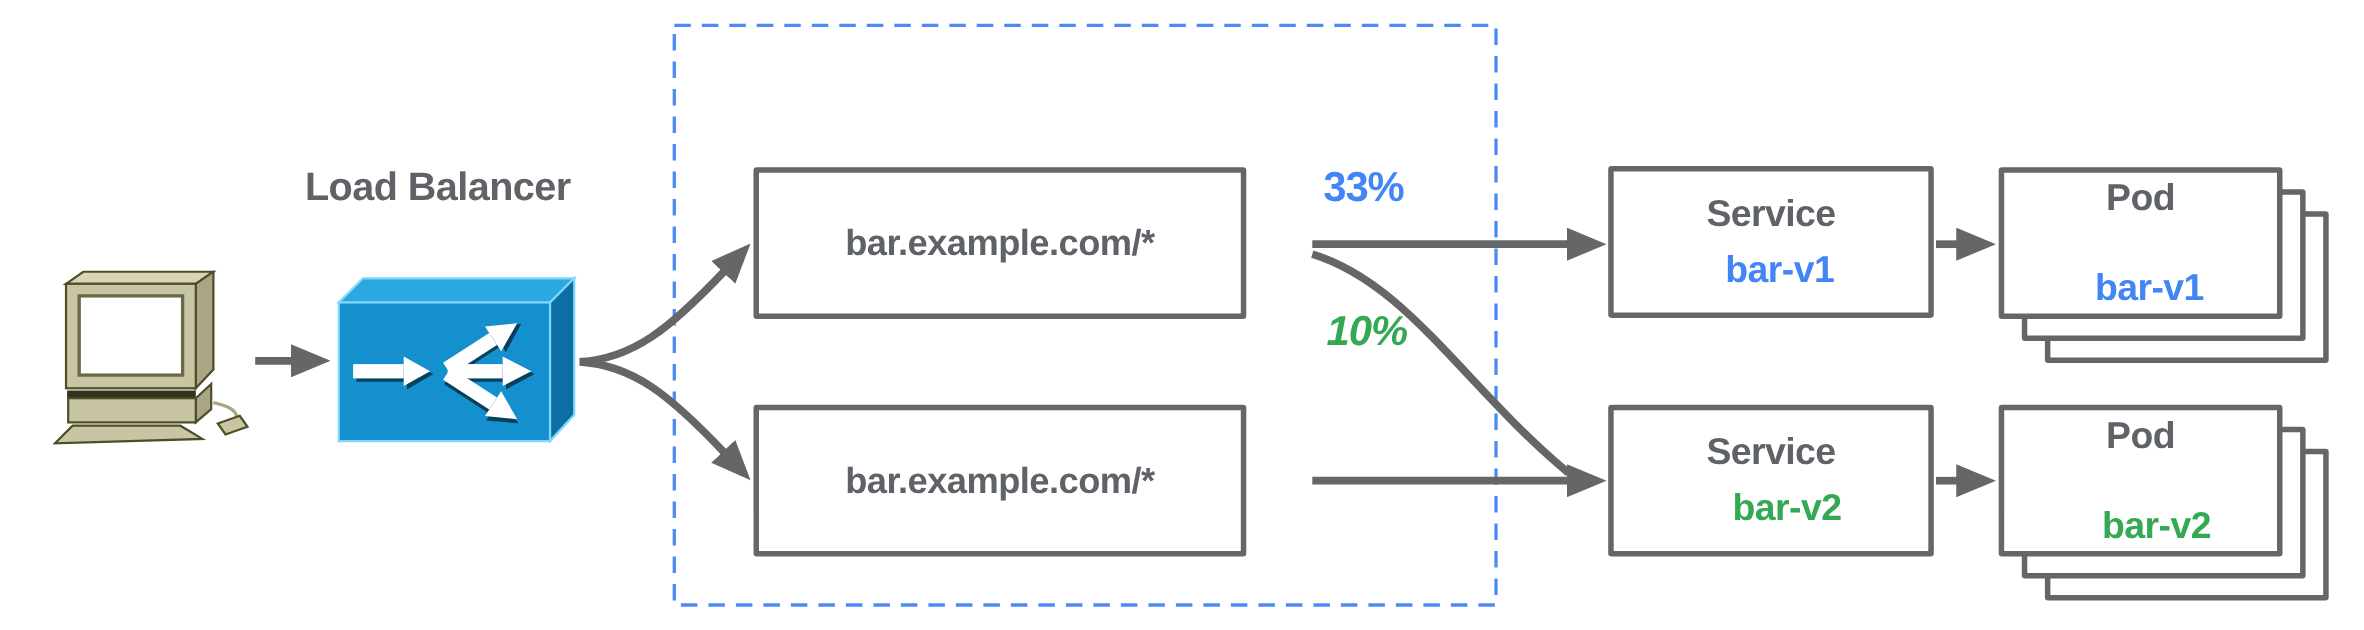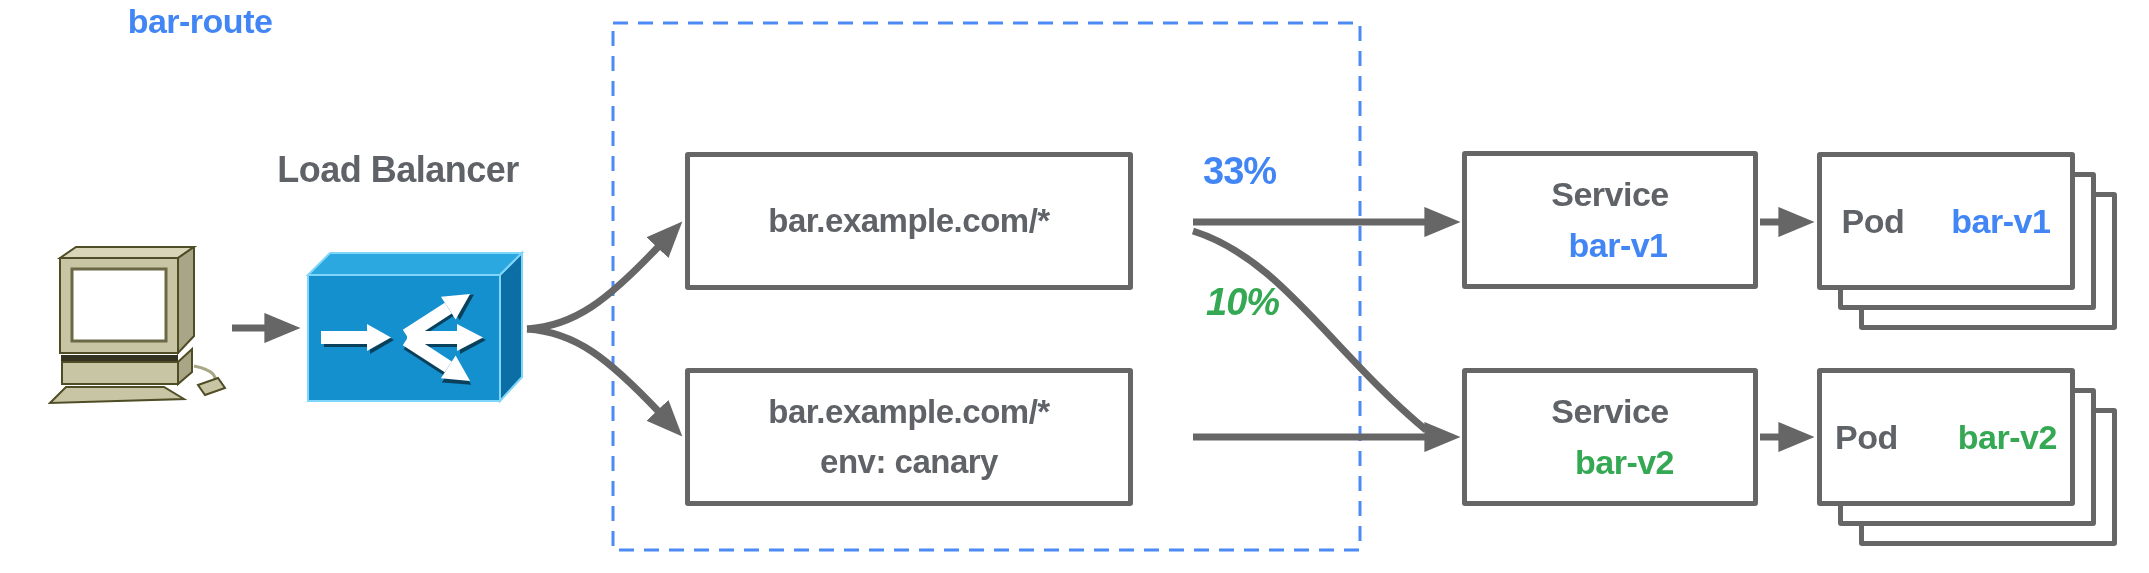--- a/index.html
+++ b/index.html
@@ -50,21 +50,21 @@
     position:absolute;width:258px;height:138px;
     background:#fff;border:5px solid var(--stroke);border-radius:3px;
     box-sizing:border-box;
   }
   .pod-stack .sheet.l3{left:42px;top:40px;}
   .pod-stack .sheet.l2{left:21px;top:20px;}
   .pod-stack .main{
     position:absolute;left:0;top:0;width:258px;height:138px;
     background:#fff;border:5px solid var(--stroke);border-radius:3px;
     box-sizing:border-box;
-    display:flex;flex-direction:row;align-items:center;justify-content:center;
+    display:flex;flex-direction:column;align-items:center;justify-content:center;
     font-size:34px;line-height:51px;font-weight:bold;color:var(--gray_text);
     letter-spacing:-0.5px;
     gap:31px;
   }
   .pods1{left:1817px;top:152px;}
   .pods2{left:1817px;top:368px;}
   .text-blue{color:var(--blue);margin-left:16px;}
   .text-green{color:var(--green);margin-left:29px;}
   svg{display:block;}
 </style>
@@ -135,32 +135,30 @@
       <rect x="107" y="85" width="50" height="13" fill="rgba(0,0,0,0.55)"></rect>
       <polygon points="157,78 183,91 157,105" fill="rgba(0,0,0,0.55)"></polygon>
       <rect x="104" y="82" width="50" height="13" fill="#FFFFFF"></rect>
       <polygon points="154,75 180,88.5 154,102" fill="#FFFFFF"></polygon>
     </g>
   </svg>
 
   <div class="lbl lb-label">Load Balancer</div>
 
   <div class="httproute-title">
-    <div>bar-route</div>
   </div>
 
   <div class="lbl pct pct-90">33%</div>
   <div class="lbl pct pct-10">10%</div>
 
   <div class="box route-box r1">
     <div>bar.example.com/*</div>
   </div>
   <div class="box route-box r2">
     <div>bar.example.com/*</div>
-    <div>env: canary</div>
   </div>
 
   <div class="box node-box svc1">
     <div>Service</div>
     <div class="text-blue">bar-v1</div>
   </div>
   <div class="box node-box svc2">
     <div>Service</div>
     <div class="text-green">bar-v2</div>
   </div>

